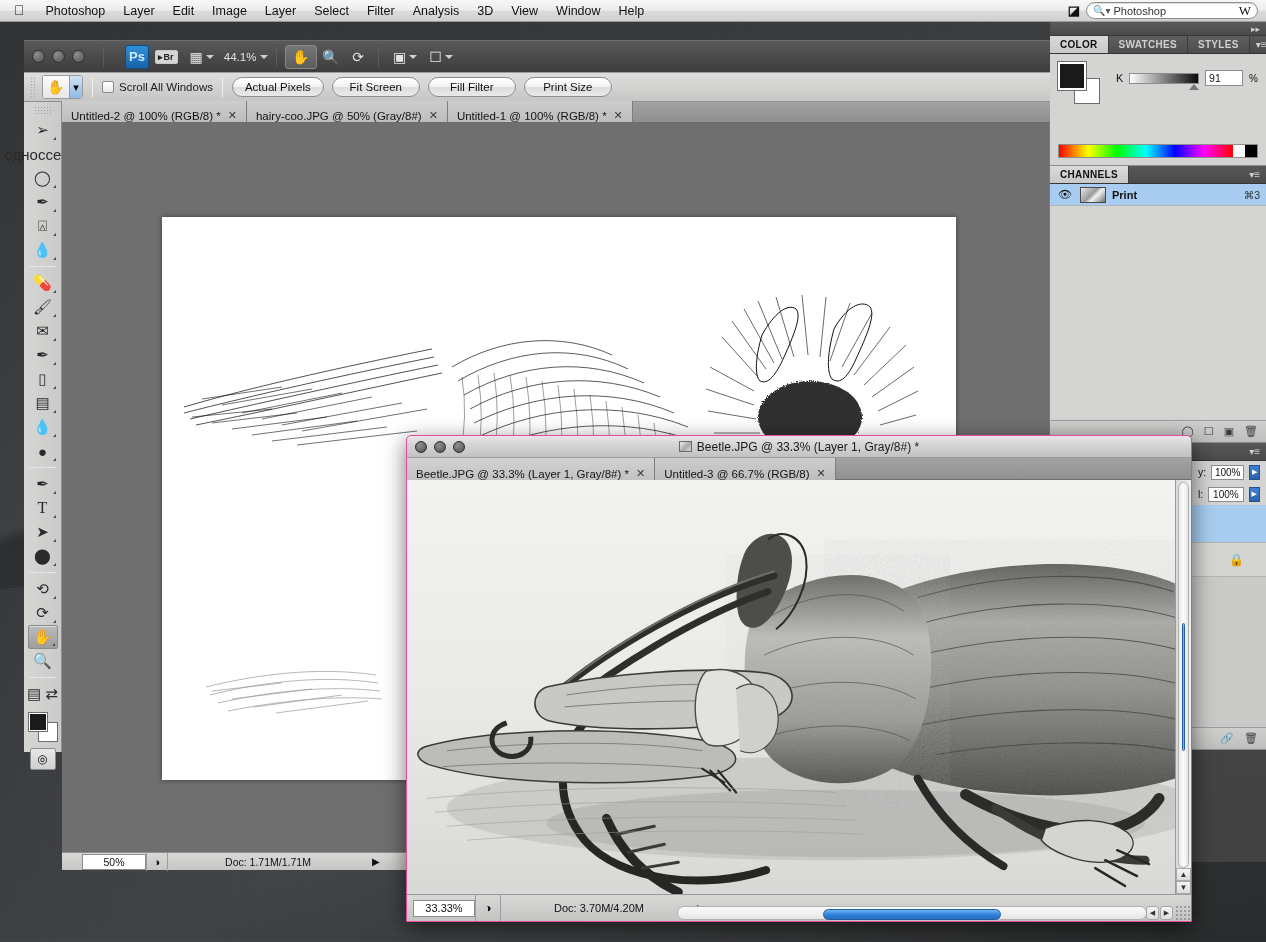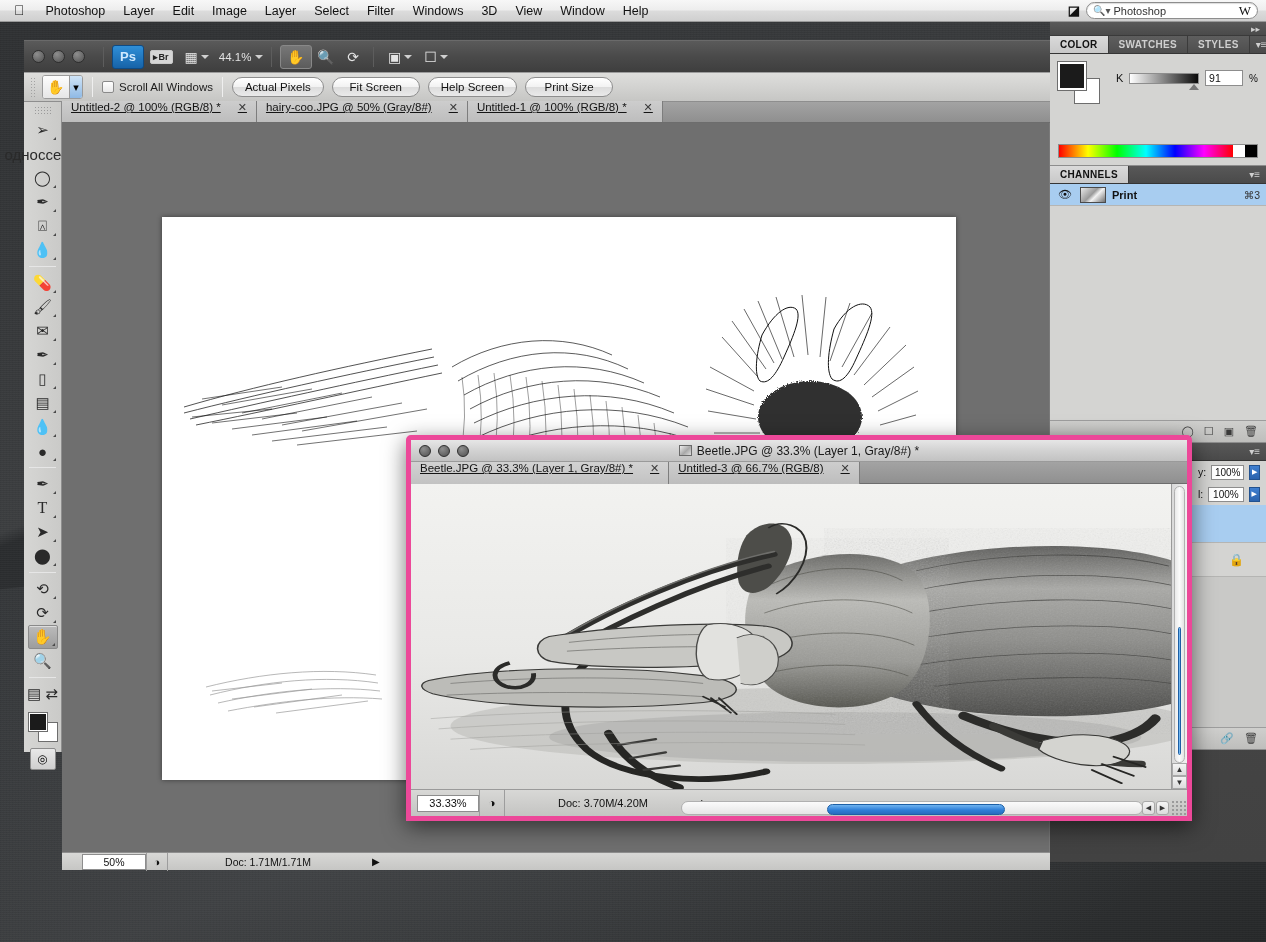--- a/index.html
+++ b/index.html
@@ -64,25 +64,25 @@
     background: linear-gradient(to bottom,#5a5a5a 0%,#4a4a4a 50%,#3e3e3e 100%);
     border-top:1px solid #6a6a6a;
     display:flex; align-items:center; padding-left:8px; gap:0;
   }
   .traffic{ display:flex; gap:7px; padding-right:10px;}
   .tl{ width:13px;height:13px;border-radius:50%;
       background:radial-gradient(circle at 35% 30%,#8e8e8e,#636363 70%,#4e4e4e);
       border:1px solid #2e2e2e;}
   .vdiv{ width:1px; height:20px; background:#323232; border-right:1px solid #5d5d5d; margin:0 8px;}
   .ps-badge{
-    width:32px;height:24px;border-radius:3px;
+    width:24px;height:24px;border-radius:3px;
     background:linear-gradient(to bottom,#2f8fd8,#1763a8);
     color:#cfe9ff; font-weight:bold; font-size:13px;
     display:flex;align-items:center;justify-content:center;
-    border:1px solid #0e4b85; font-family:"Liberation Sans",sans-serif;
+    border:1px solid #0e4b85; font-family:"Liberation Sans",sans-serif;margin-left:13px;
   }
   .ab-btn{
     height:24px; display:flex;align-items:center; gap:3px;
     padding:0 6px; color:#d8d8d8; font-size:11px; border-radius:3px;
   }
   .ab-btn.active{ background:linear-gradient(to bottom,#777,#5c5c5c); border:1px solid #888; }
   .br-ico{
     display:flex;align-items:center; gap:1px;
     border:1px solid #c9c9c9; border-radius:2px; background:#d6d6d6; color:#222;
     font-size:9px; font-weight:bold; padding:1px 3px 1px 2px;
@@ -126,25 +126,24 @@
     color:#cfcfcf;font-size:11px;font-weight:bold;letter-spacing:.4px;
   }
 
   
   #tabbar{
     position:absolute; left:38px; top:80px; width:988px; height:21px;
     background:linear-gradient(to bottom,#a3a3a3,#8f8f8f);
     border-bottom:1px solid #6d6d6d; display:flex; align-items:flex-end;
   }
   .dtab{
-    height:21px; display:flex;align-items:flex-start;gap:17px;
+    height:21px; display:flex;align-items:flex-end;gap:7px;
     padding:0 9px; font-size:11.5px; color:#141414;
     background:linear-gradient(to bottom,#cdcdcd,#bdbdbd);
     border-right:1px solid #7d7d7d;
-    text-decoration:underline;
   }
   .dtab .x{ font-size:11px;color:#3a3a3a;}
 
   
   #toolbar{
     position:absolute; left:0; top:80px; width:38px; height:650px;
     background:linear-gradient(to right,#d6d6d4,#cacac8);
     border-right:1px solid #8e8e8e;
     padding-top:4px;
   }
@@ -268,23 +267,23 @@
      display:flex;align-items:center;justify-content:center;font-size:10px;}
   .lstep{ width:14px;height:15px;background:linear-gradient(to bottom,#3f7fd0,#2b63ad);
      border:1px solid #23528f;color:#fff;display:flex;align-items:center;justify-content:center;font-size:7px;}
   .layer-item{ height:38px;background:#a8cdf0;border-bottom:1px solid #b5b5b3;}
   .layer-item2{ height:34px;background:#d4d4d2;border-bottom:1px solid #b5b5b3;
      display:flex;align-items:center;justify-content:flex-end;padding-right:22px;font-size:12px;}
   .layer-fill{ height:150px;background:#c9c9c7;}
 
   
   #beetlewin{
-    position:absolute; left:406px; top:435px; width:786px; height:386px; z-index:60;
+    position:absolute; left:406px; top:435px; width:786px; height:487px; z-index:60;
     background:#3b82f6;
-    border:5px solid #ec4899;
+    border:1px solid #ec4899;
     border-radius:5px 5px 0 0;
     box-shadow:0 6px 22px rgba(0,0,0,.55);
     overflow:hidden;
   }
   #bw-title{
     height:22px;
     background:linear-gradient(to bottom,#e6e6e6 0%,#d2d2d2 50%,#c2c2c2 100%);
     border-bottom:1px solid #9a9a9a;
     display:flex;align-items:center; position:relative;
   }
@@ -356,21 +355,21 @@
 
 <div id="menubar">
   <div class="apple"></div>
   <div class="mi app">Photoshop</div>
   <div class="mi">Layer</div>
   <div class="mi">Edit</div>
   <div class="mi">Image</div>
   <div class="mi">Layer</div>
   <div class="mi">Select</div>
   <div class="mi">Filter</div>
-  <div class="mi">Windows</div>
+  <div class="mi">Analysis</div>
   <div class="mi">3D</div>
   <div class="mi">View</div>
   <div class="mi">Window</div>
   <div class="mi">Help</div>
   <div class="right">
     <div class="mb-ico-d">◪</div>
     <div class="mb-search">
       <span class="ico">🔍▾</span>
       <span>Photoshop</span>
       <span class="wlogo">W</span>
@@ -425,21 +424,21 @@
       <div class="d">▾</div>
     </div>
     <div class="opt-sep"></div>
     <label class="chk">
       <span class="chkbox"></span>
       <span>Scroll All Windows</span>
     </label>
     <div class="opt-sep"></div>
     <div class="pill">Actual Pixels</div>
     <div class="pill">Fit Screen</div>
-    <div class="pill">Help Screen</div>
+    <div class="pill">Fill Filter</div>
     <div class="pill">Print Size</div>
     <div class="essentials">
       <span>ESSENTIALS</span>
       <span class="tri"></span>
     </div>
   </div>
 
   <div id="toolbar">
     <div class="tgrip"></div>
     <div class="tool">➢<span class="cor"></span></div>

